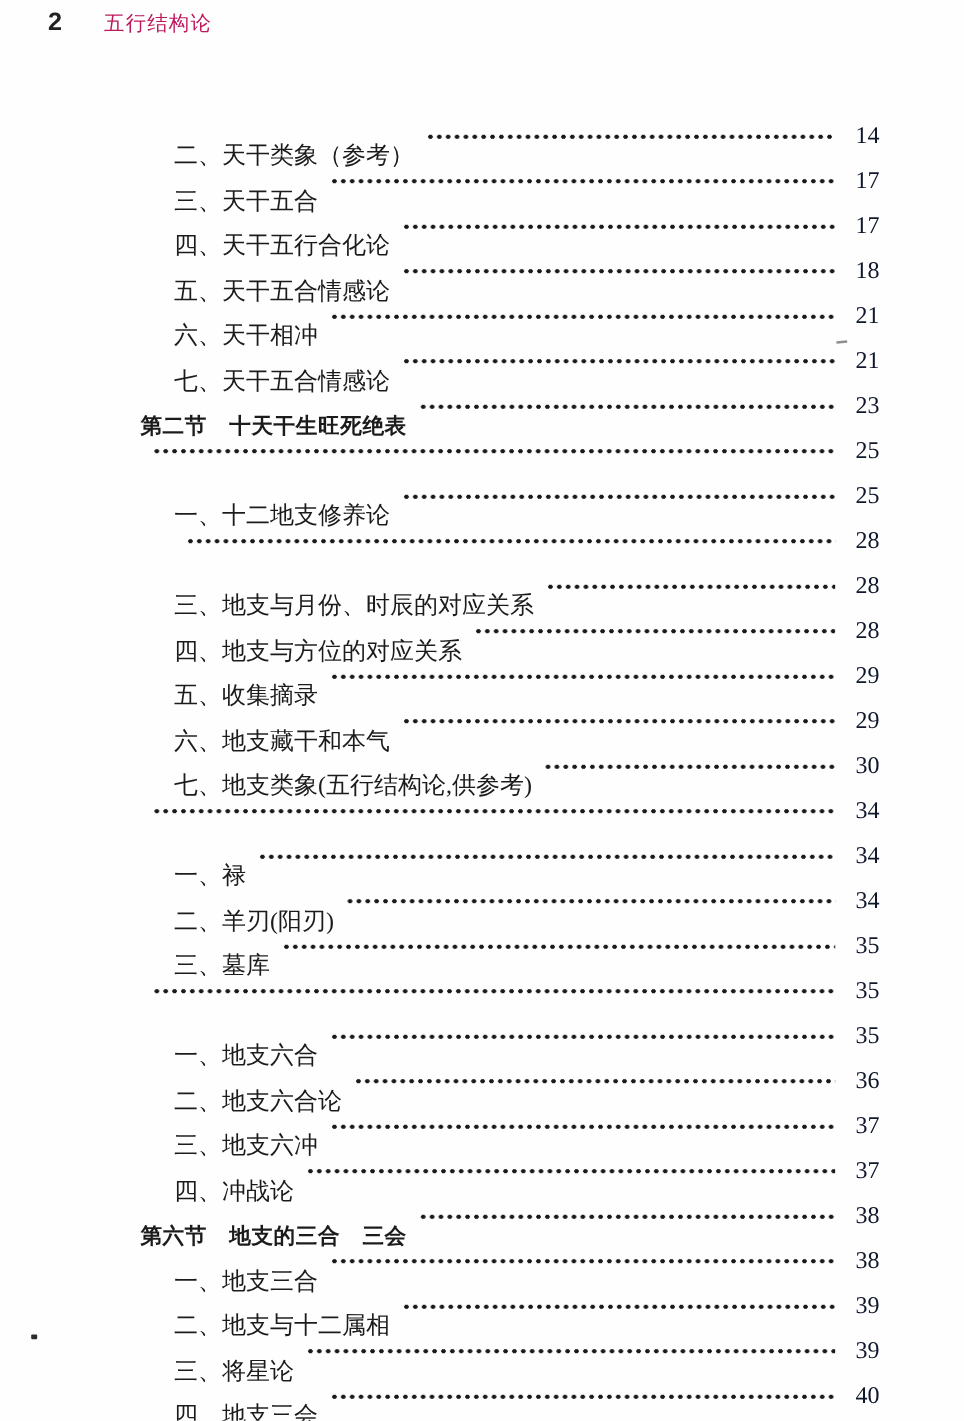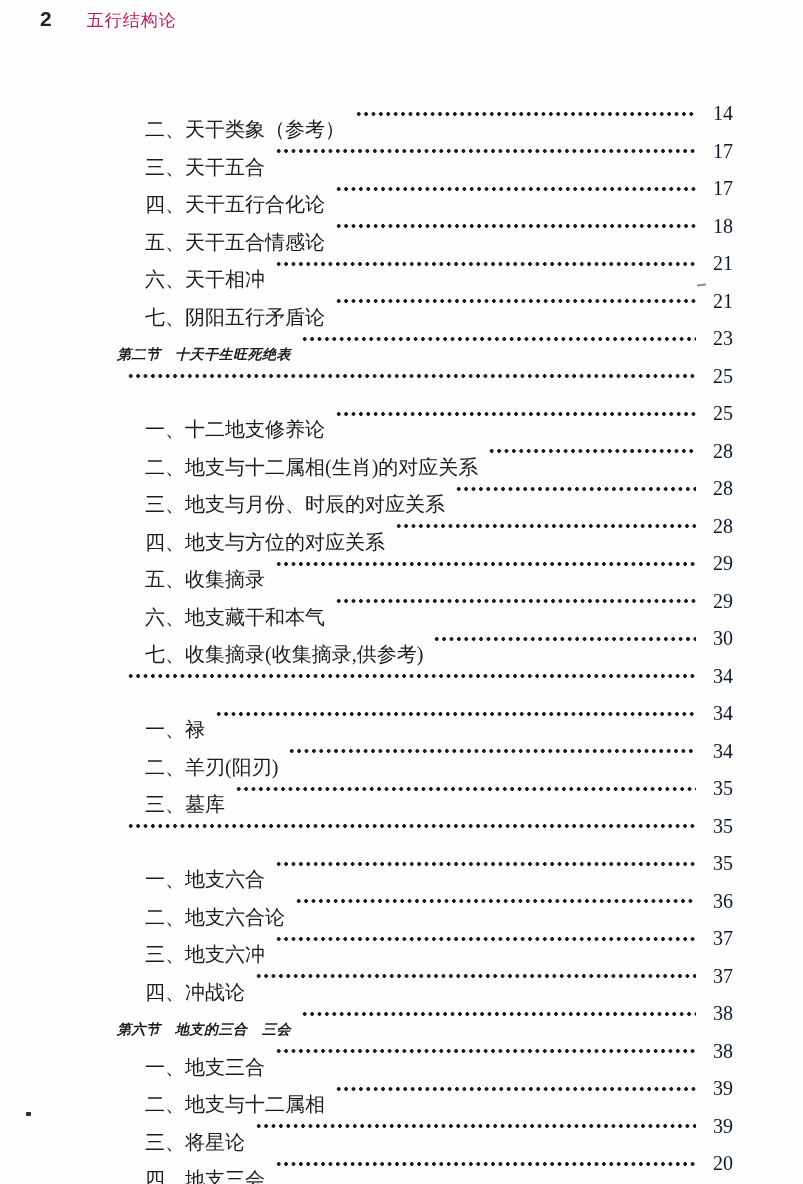--- a/index.html
+++ b/index.html
@@ -42,24 +42,23 @@
     align-items: center;
     height: 37.5px;
   }
   .toc-title {
     white-space: nowrap;
     font-size: 20px;
     color: #1b1b1b;
     margin-top: 32px;
   }
   .toc-row.section .toc-title {
-    font-size: 14px;
+    font-size: 18px;
     font-weight: 700;
     letter-spacing: 0.5px;
-    font-style: italic;
   }
   .toc-row.sub { padding-left: 28px; }
   .leader {
     flex: 1;
     height: 20px;
     margin-left: 10px;
     background-image: radial-gradient(circle, #191919 1.65px, rgba(0,0,0,0) 2.1px);
     background-size: 7.4px 20px;
     background-position: left center;
     background-repeat: repeat-x;
@@ -115,40 +114,39 @@
       <span class="toc-title">五、天干五合情感论</span>
       <span class="leader"></span>
       <span class="toc-page">18</span>
     </div>
       <div class="toc-row sub">
       <span class="toc-title">六、天干相冲</span>
       <span class="leader"></span>
       <span class="toc-page">21</span>
     </div>
       <div class="toc-row sub">
-      <span class="toc-title">七、阴阳五行矛盾论</span>
+      <span class="toc-title">七、天干五合情感论</span>
       <span class="leader"></span>
       <span class="toc-page">21</span>
     </div>
       <div class="toc-row section">
       <span class="toc-title">第二节　十天干生旺死绝表</span>
       <span class="leader"></span>
       <span class="toc-page">23</span>
     </div>
       <div class="toc-row section">
       <span class="leader"></span>
       <span class="toc-page">25</span>
     </div>
       <div class="toc-row sub">
       <span class="toc-title">一、十二地支修养论</span>
       <span class="leader"></span>
       <span class="toc-page">25</span>
     </div>
       <div class="toc-row sub">
-      <span class="toc-title">二、地支与十二属相(生肖)的对应关系</span>
       <span class="leader"></span>
       <span class="toc-page">28</span>
     </div>
       <div class="toc-row sub">
       <span class="toc-title">三、地支与月份、时辰的对应关系</span>
       <span class="leader"></span>
       <span class="toc-page">28</span>
     </div>
       <div class="toc-row sub">
       <span class="toc-title">四、地支与方位的对应关系</span>
@@ -159,21 +157,21 @@
       <span class="toc-title">五、收集摘录</span>
       <span class="leader"></span>
       <span class="toc-page">29</span>
     </div>
       <div class="toc-row sub">
       <span class="toc-title">六、地支藏干和本气</span>
       <span class="leader"></span>
       <span class="toc-page">29</span>
     </div>
       <div class="toc-row sub">
-      <span class="toc-title">七、收集摘录(收集摘录,供参考)</span>
+      <span class="toc-title">七、地支类象(五行结构论,供参考)</span>
       <span class="leader"></span>
       <span class="toc-page">30</span>
     </div>
       <div class="toc-row section">
       <span class="leader"></span>
       <span class="toc-page">34</span>
     </div>
       <div class="toc-row sub">
       <span class="toc-title">一、禄</span>
       <span class="leader"></span>
@@ -229,20 +227,20 @@
       <span class="toc-page">39</span>
     </div>
       <div class="toc-row sub">
       <span class="toc-title">三、将星论</span>
       <span class="leader"></span>
       <span class="toc-page">39</span>
     </div>
       <div class="toc-row sub">
       <span class="toc-title">四、地支三会</span>
       <span class="leader"></span>
-      <span class="toc-page">20</span>
+      <span class="toc-page">40</span>
     </div>
     </div>
 
   <div class="artifact dash"></div>
   <div class="artifact speck"></div>
 
 </div>
 
 </body></html>

